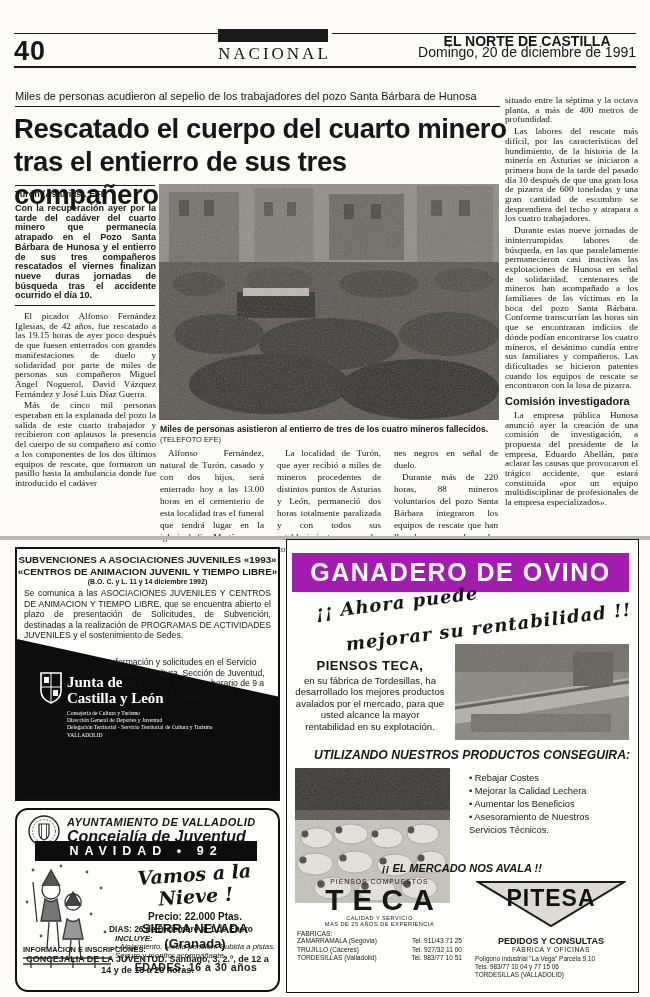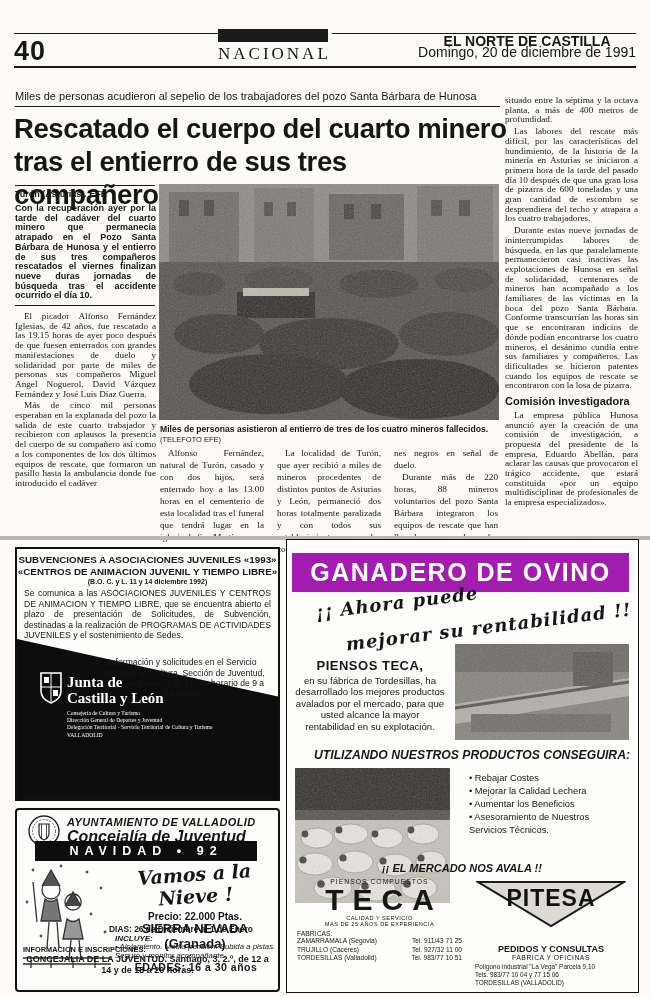--- a/index.html
+++ b/index.html
@@ -34,21 +34,21 @@
   #ad1{left:15px;top:547px;width:261px;height:250px;}
   #ad1 .t1{margin-top:5px;font-size:9.8px;font-weight:bold;text-align:center;line-height:12px;}
   #ad1 .ref{font-size:7px;font-weight:bold;text-align:center;margin-bottom:3px;}
   #ad1 .bd{padding:0 7px;font-size:8.6px;line-height:10.6px;text-align:justify;}
   #ad1 .info{position:absolute;right:8px;top:108px;width:175px;font-size:8.6px;line-height:10.5px;text-align:center;}
   #wedge{position:absolute;left:0;top:0;width:100%;height:100%;background:#0d0d0d;
          clip-path:polygon(0 36%,100% 59%,100% 100%,0 100%);}
   #junta{position:absolute;left:50px;top:125px;color:#fff;}
   #junta .l1{font-family:"Liberation Serif",serif;font-weight:bold;font-size:15px;line-height:16px;}
   #junta .small{margin-top:4px;font-size:5.6px;line-height:7.2px;font-family:"Liberation Serif",serif;}
-  #ad2{left:15px;top:808px;width:261px;height:180px;border-radius:4px;}
+  #ad2{left:15px;top:808px;width:261px;height:180px;border-radius:13px;}
   #ad2 .org1{font-size:11px;font-weight:bold;font-style:italic;letter-spacing:.4px;}
   #ad2 .org2{font-size:16px;font-weight:bold;font-style:italic;}
   #navbar{position:absolute;left:18px;top:31px;width:222px;background:#0d0d0d;color:#fff;
           text-align:center;font-size:12.5px;font-weight:bold;letter-spacing:6px;padding:3px 0;}
   .script{font-family:"DejaVu Serif",serif;font-weight:bold;font-style:italic;}
   #ad2 .vamos{position:absolute;left:98px;top:53px;width:160px;font-size:19px;transform:rotate(-4deg);text-align:center;}
   #ad2 .sn{position:absolute;left:98px;top:83px;width:160px;font-size:13px;font-weight:bold;text-align:center;margin-top:28px;}
   #ad2 .pr{position:absolute;left:98px;top:101px;width:160px;font-size:10px;font-weight:bold;text-align:center;}
   #ad2 .di{position:absolute;left:92px;top:114px;width:152px;font-size:8.4px;font-weight:bold;}
   #ad2 .inc{position:absolute;left:98px;top:124px;font-size:8px;font-weight:bold;font-style:italic;}
@@ -70,21 +70,21 @@
   #gbul li::before{content:"• ";}
   #avala{position:absolute;left:60px;top:322px;width:230px;text-align:center;font-size:11px;font-weight:bold;font-style:italic;}
   #tecablk{position:absolute;left:10px;top:338px;width:165px;text-align:center;}
   #tecablk .k{font-size:6.8px;letter-spacing:1px;}
   #tecablk .logo{font-size:30px;font-weight:bold;letter-spacing:9px;line-height:30px;margin-left:9px;}
   #tecablk .s1{font-size:5.6px;letter-spacing:.5px;}
   #tecablk .s2{font-size:5.6px;letter-spacing:.5px;margin-bottom:3px;}
   #tecablk .fl{font-size:6.8px;text-align:left;}
   #tecablk .frow{display:flex;justify-content:space-between;font-size:6.6px;line-height:8.6px;text-align:left;}
   #pitesa{position:absolute;left:188px;top:336px;width:152px;text-align:center;}
-  #pitesa .ped{font-size:9px;font-weight:bold;margin-top:10px;}
+  #pitesa .ped{font-size:9px;font-weight:bold;margin-top:2px;}
   #pitesa .fo{font-size:6.8px;letter-spacing:.5px;}
   #pitesa .ad{font-size:6.4px;line-height:8px;text-align:left;margin-top:2px;}
   .phframe{background:#888;overflow:hidden;}
   svg text{font-family:"Liberation Sans",sans-serif;}
 </style>
 </head>
 <body>
 
 <div id="page">
 

